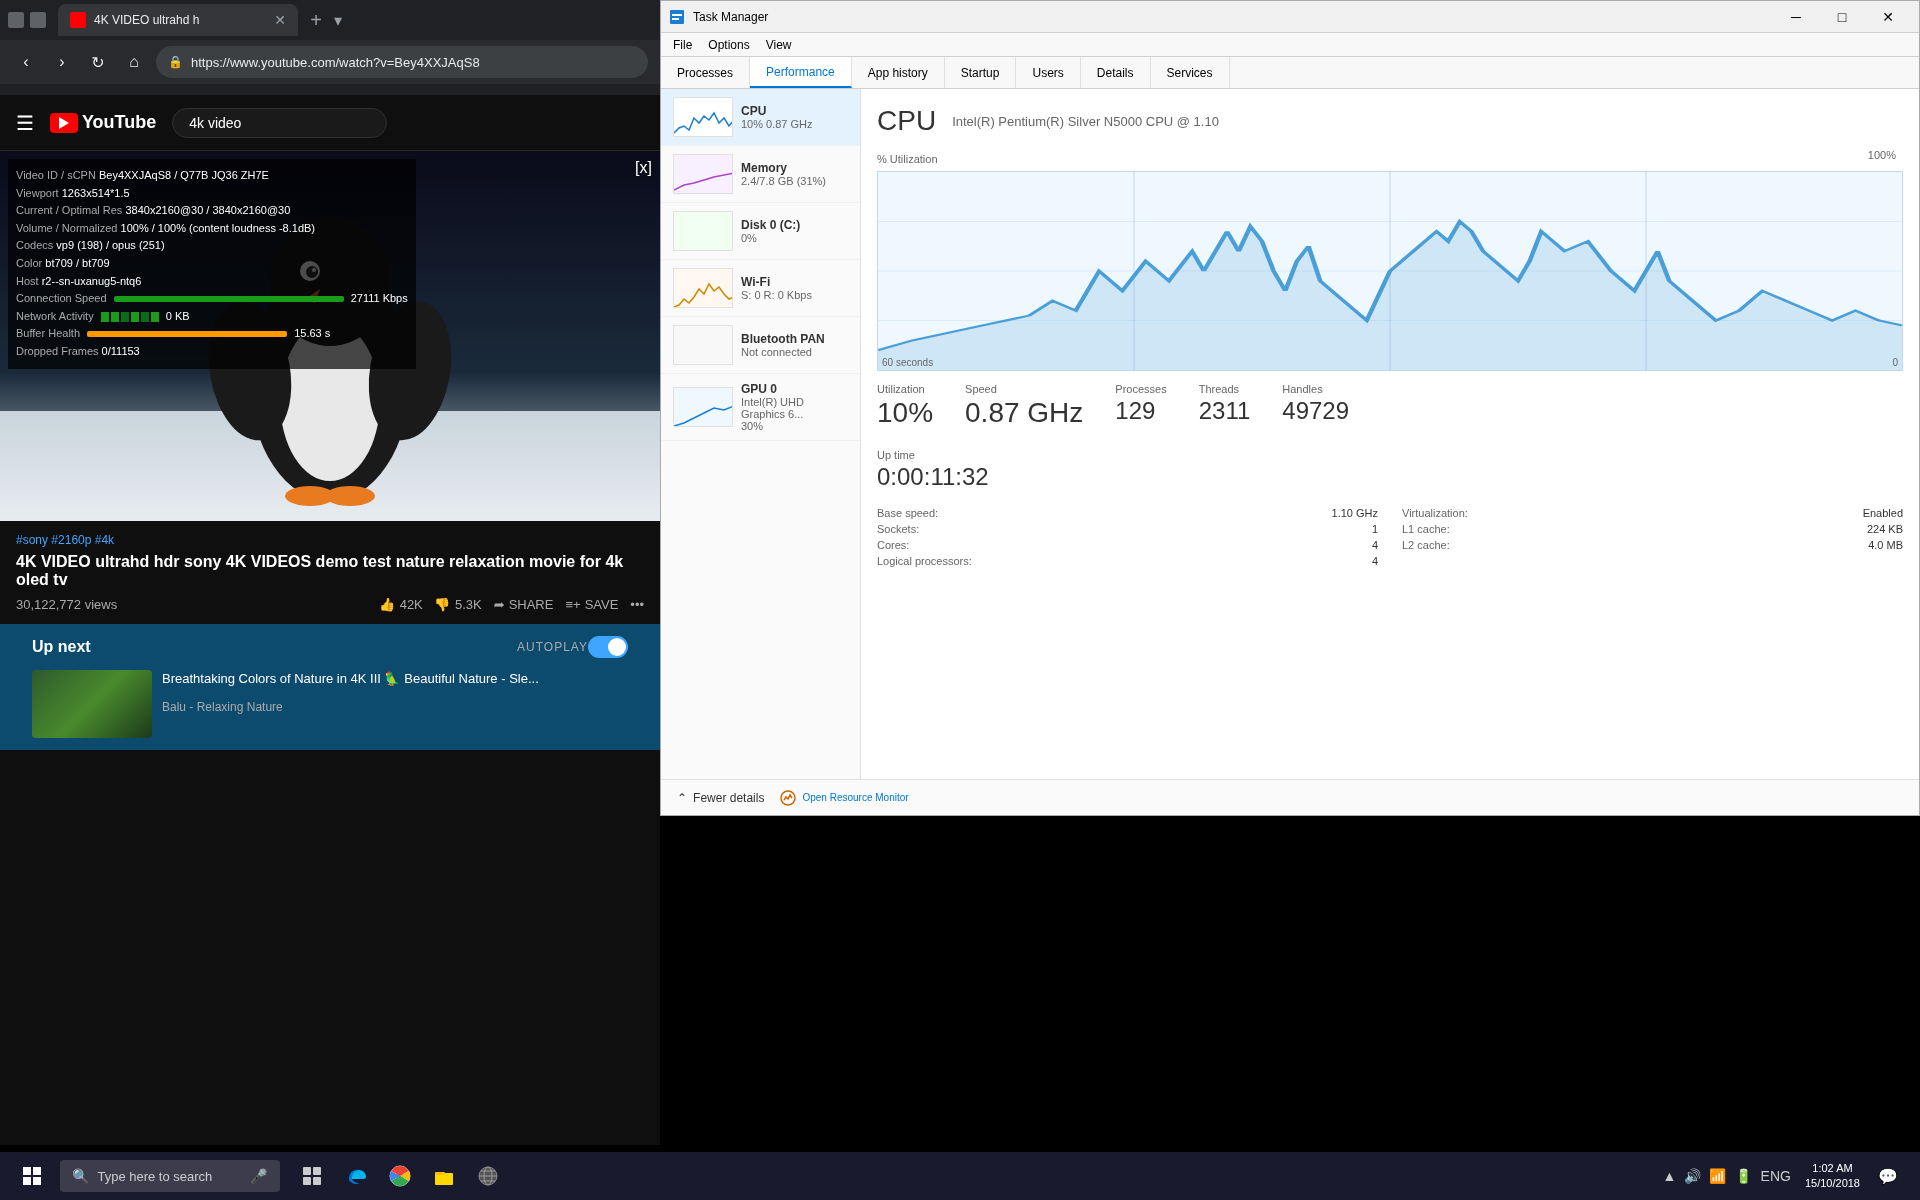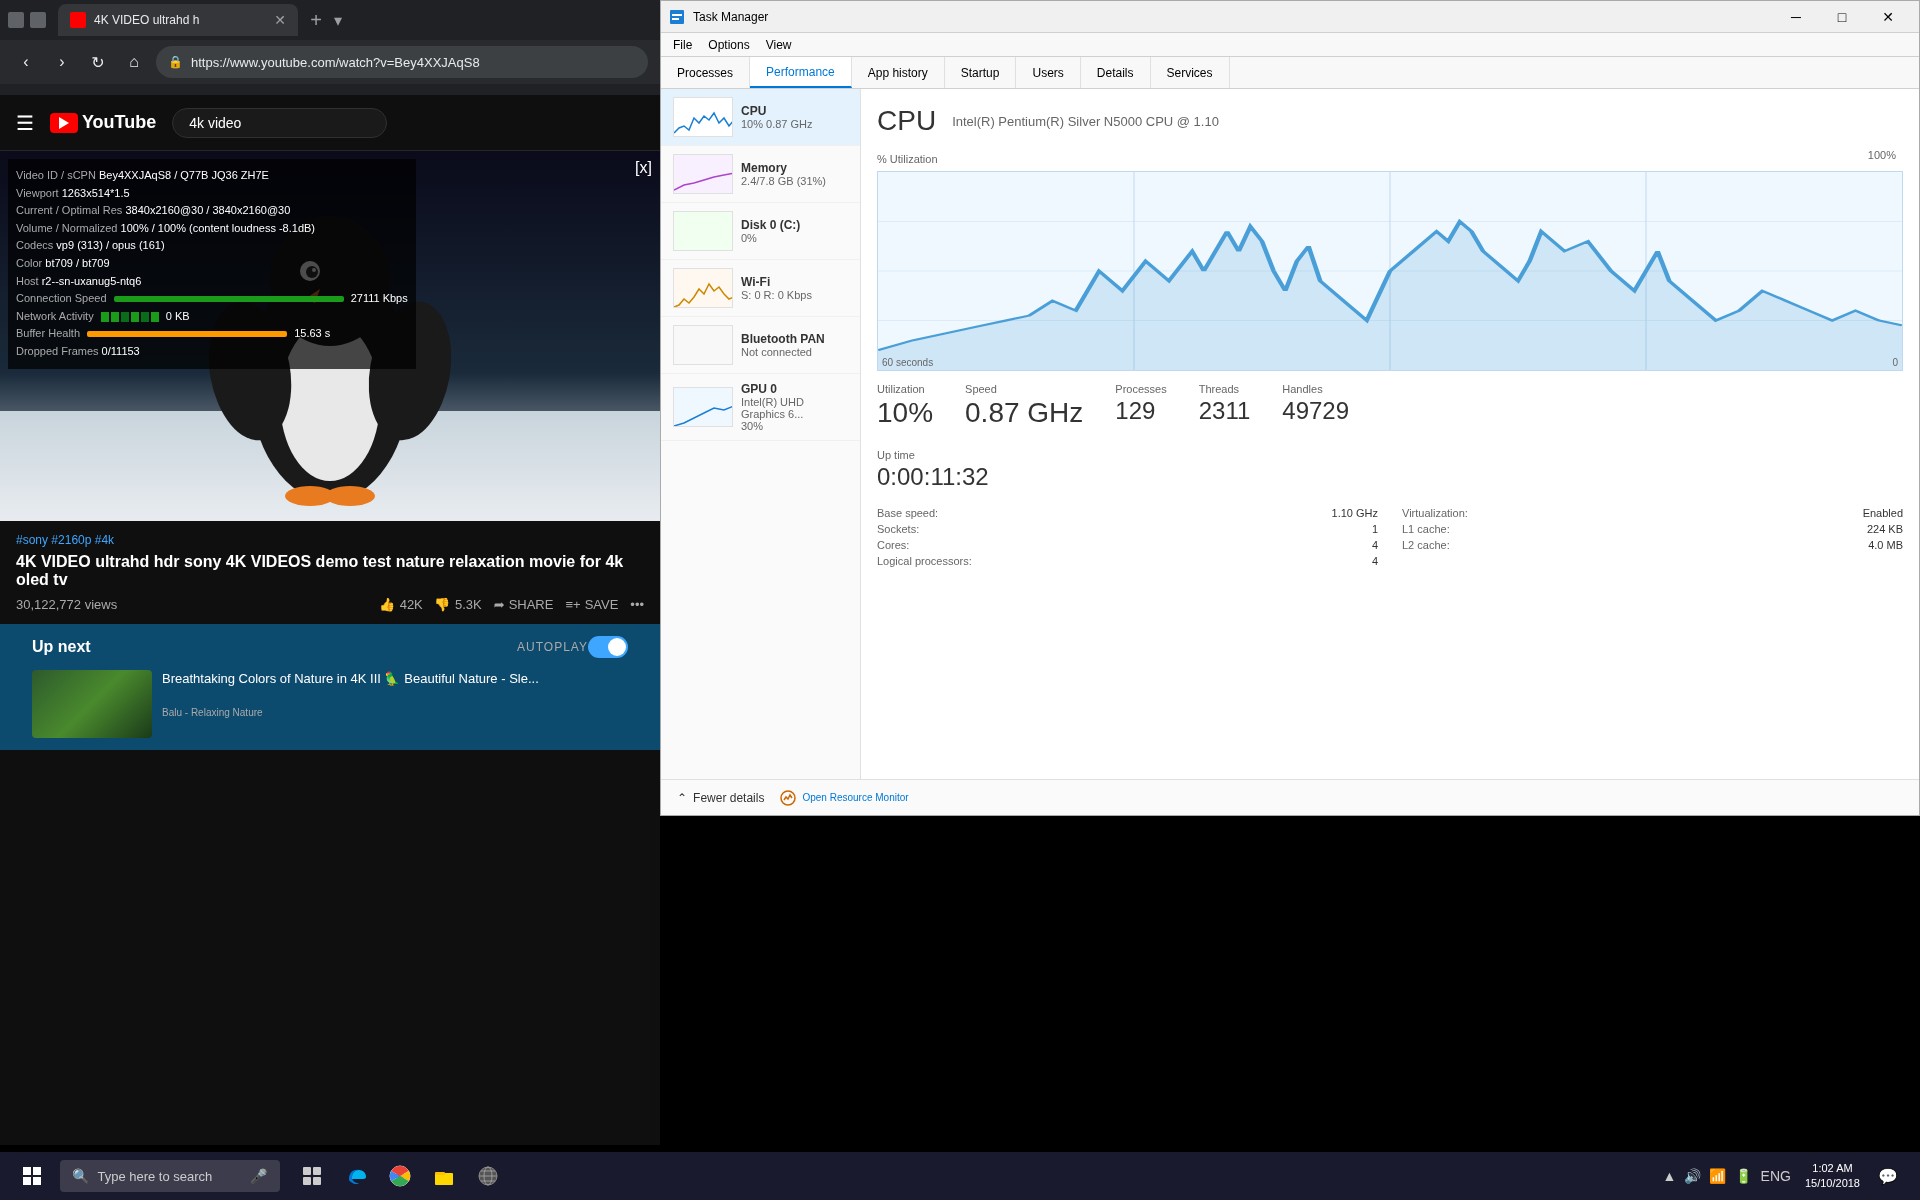--- a/index.html
+++ b/index.html
@@ -70,21 +70,21 @@
     .up-next-title { color: #fff; font-size: 16px; font-weight: 600; }
     .autoplay-toggle { display: flex; align-items: center; gap: 0; }
     .autoplay-label { color: #aaa; font-size: 12px; letter-spacing: 1px; }
     .toggle-track { width: 40px; height: 22px; background: #3ea6ff; border-radius: 11px; position: relative; }
     .toggle-knob { width: 18px; height: 18px; background: #fff; border-radius: 50%; position: absolute; right: 2px; top: 2px; }
     .next-card { display: flex; gap: 10px; }
     .next-thumb { width: 120px; height: 68px; background: linear-gradient(135deg, #1a3a1a, #2a5a2a); border-radius: 4px; flex-shrink: 0; display: flex; align-items: center; justify-content: center; overflow: hidden; }
     .next-thumb-inner { width: 100%; height: 100%; background: linear-gradient(135deg, #2d5a2d 0%, #4a8a2d 50%, #1a3a1a 100%); }
     .next-info { flex: 1; }
     .next-video-title { color: #fff; font-size: 13px; font-weight: 500; line-height: 1.4; }
-    .next-channel { color: #aaa; font-size: 10px; margin-top: 19px; }
+    .next-channel { color: #aaa; font-size: 12px; margin-top: 12px; }
 
     
     .task-manager {
       position: absolute; top: 0; left: 660px; right: 0; height: 816px;
       background: #fff; border: 1px solid #aaa; display: flex; flex-direction: column;
     }
     .tm-titlebar {
       display: flex; align-items: center; height: 32px; background: #f0f0f0; border-bottom: 1px solid #d0d0d0; padding: 0 8px;
     }
     .tm-title-icon { width: 16px; height: 16px; margin-right: 8px; }
@@ -262,21 +262,21 @@
         <ellipse cx="310" cy="345" rx="25" ry="10" fill="#e87a20"></ellipse>
         <ellipse cx="350" cy="345" rx="25" ry="10" fill="#e87a20"></ellipse>
       </svg>
     </div>
 
     <div class="video-debug">
       <div><span style="color:#aaa">Video ID / sCPN</span> <span style="color:#fff">Bey4XXJAqS8 / Q77B JQ36 ZH7E</span></div>
       <div><span style="color:#aaa">Viewport</span> <span style="color:#fff">1263x514*1.5</span></div>
       <div><span style="color:#aaa">Current / Optimal Res</span> <span style="color:#fff">3840x2160@30 / 3840x2160@30</span></div>
       <div><span style="color:#aaa">Volume / Normalized</span> <span style="color:#fff">100% / 100% (content loudness -8.1dB)</span></div>
-      <div><span style="color:#aaa">Codecs</span> <span style="color:#fff">vp9 (313) / opus (161)</span></div>
+      <div><span style="color:#aaa">Codecs</span> <span style="color:#fff">vp9 (198) / opus (251)</span></div>
       <div><span style="color:#aaa">Color</span> <span style="color:#fff">bt709 / bt709</span></div>
       <div><span style="color:#aaa">Host</span> <span style="color:#fff">r2--sn-uxanug5-ntq6</span></div>
       <div>
         <span style="color:#aaa">Connection Speed</span>
         <div class="conn-bar" style="width:230px; display:inline-block; vertical-align:middle; margin: 0 4px;"></div>
         <span style="color:#fff">27111 Kbps</span>
       </div>
       <div>
         <span style="color:#aaa">Network Activity</span>
         <div style="display:inline-flex; gap:2px; margin: 0 4px; vertical-align:middle;">

